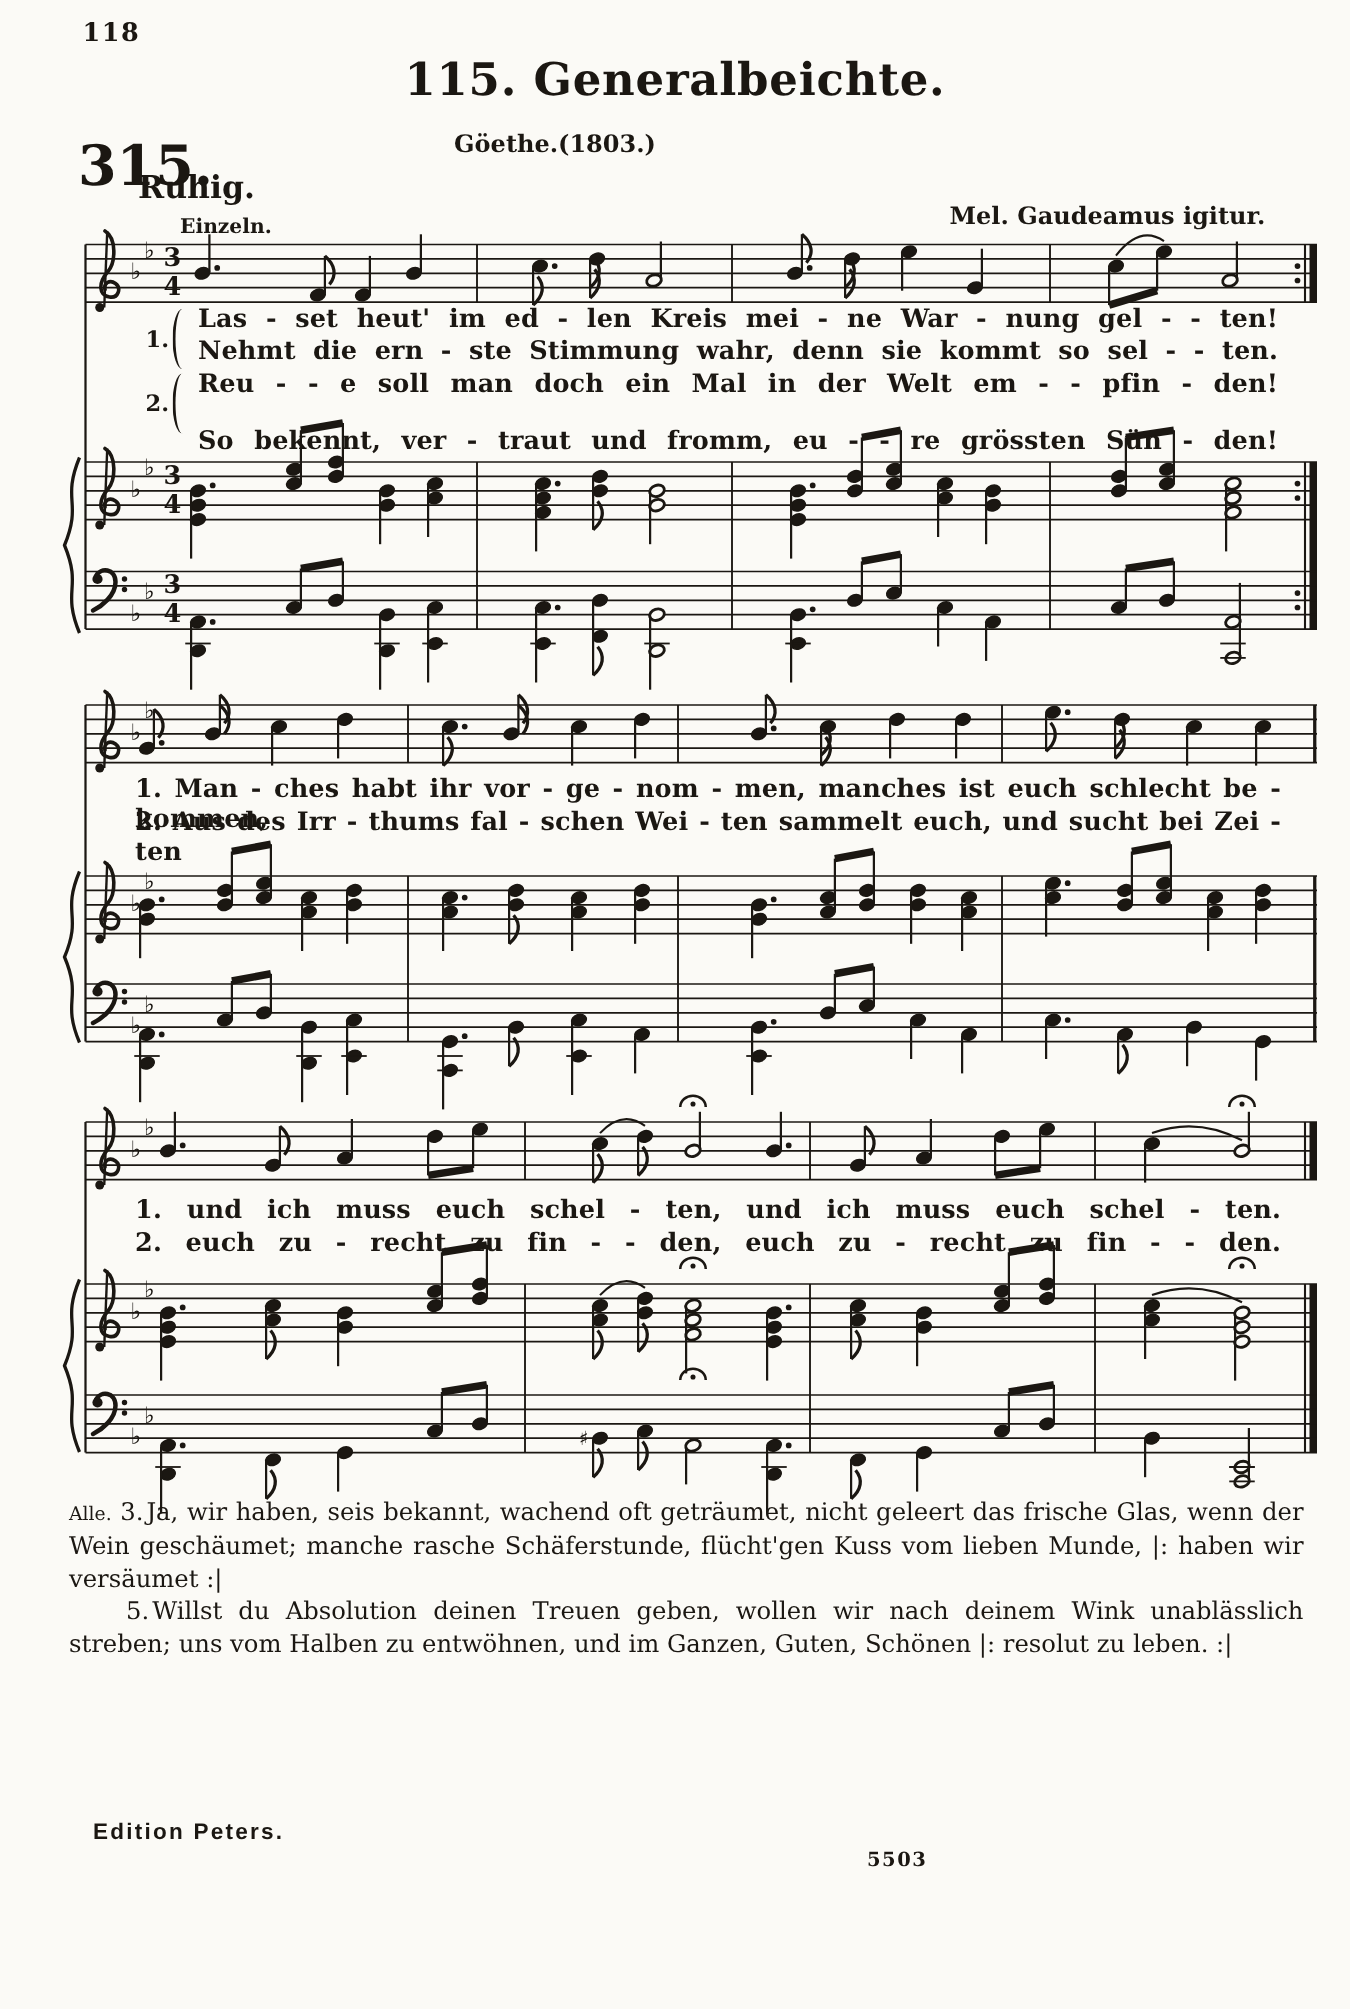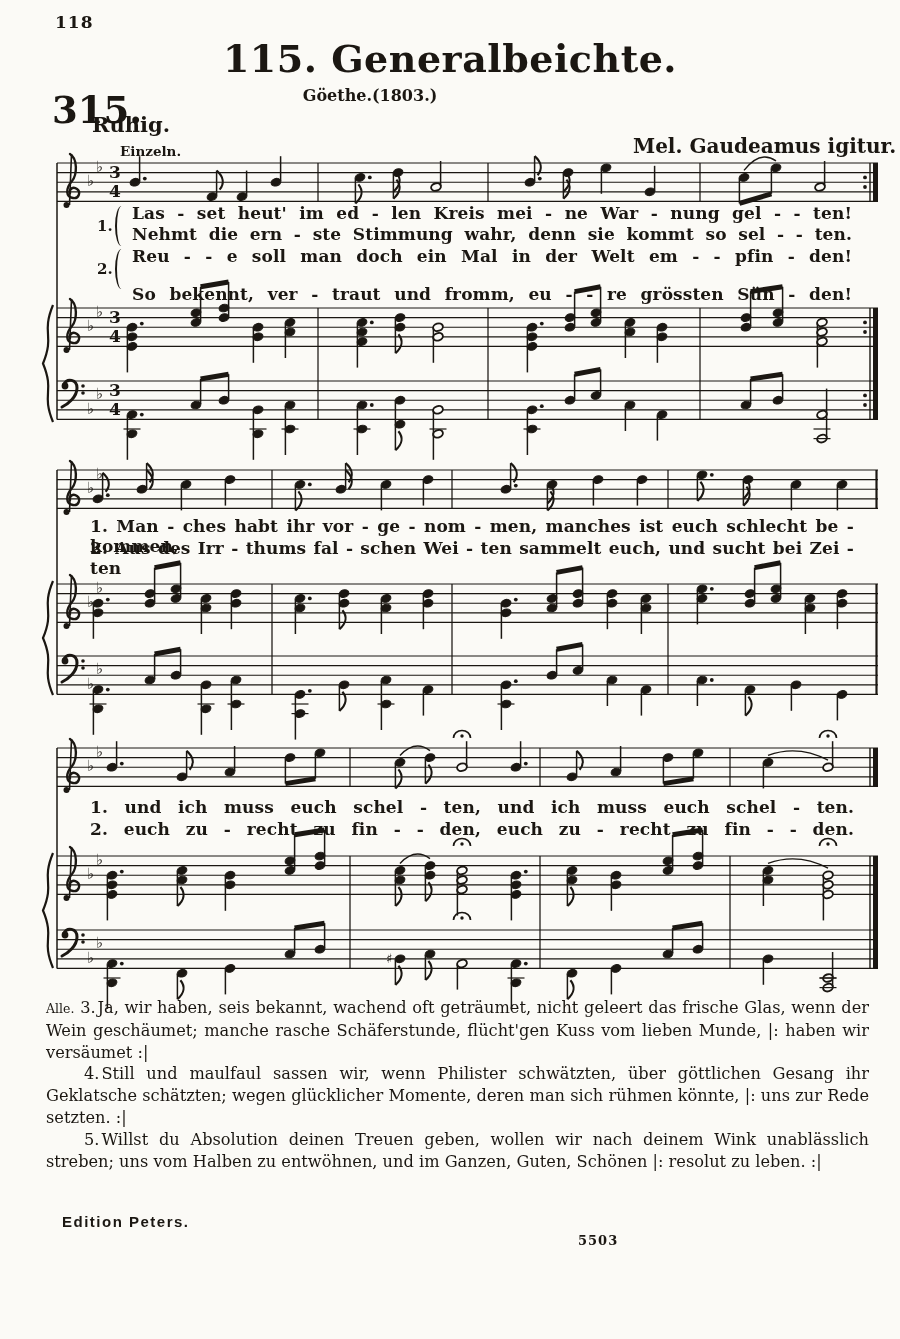--- a/index.html
+++ b/index.html
@@ -4,26 +4,26 @@
 <style>
   html,body{margin:0;padding:0;}
   body{
     width:900px;height:1339px;position:relative;overflow:hidden;
     background:#fbfaf6;color:#1b1712;
     font-family:"DejaVu Serif", serif;
   }
   .abs{position:absolute;}
   #music{position:absolute;left:0;top:0;pointer-events:none;}
   .pagenum{left:55px;top:12px;font-size:17px;font-weight:700;letter-spacing:1px;}
-  .title{left:0;top:36px;width:900px;text-align:center;font-size:38px;font-weight:700;letter-spacing:0.5px;}
+  .title{left:0;top:36px;width:900px;text-align:center;font-size:30px;font-weight:700;letter-spacing:0.5px;}
   .hymnnum{left:52px;top:88px;font-size:37px;font-weight:700;}
   .author{left:0;top:86px;width:740px;text-align:center;font-size:16px;font-weight:700;}
   .tempo{left:92px;top:112px;font-size:21px;font-weight:700;}
   .einzeln{left:120px;top:143px;font-size:13.5px;font-weight:700;}
-  .mel{left:633px;top:134px;font-size:20px;font-weight:700;}
+  .mel{left:633px;top:134px;font-size:16px;font-weight:700;}
   .lyric{
     font-weight:700;font-size:17px;line-height:20px;letter-spacing:0.1px;
     text-align:justify;text-align-last:justify;
   }
   .l-s1{left:132px;width:720px;}
   .l-s23{left:90px;width:764px;}
   .vlabel{font-size:15px;font-weight:700;}
   .group-paren{width:9px;height:40px;border-left:2.2px solid #1b1712;
     border-radius:60% 0 0 60% / 50% 0 0 50%;}
   .verses{left:46px;top:997px;width:823px;}
@@ -697,18 +697,17 @@
 <div class="abs lyric l-s1" style="top:284px;">So bekennt, ver - traut und fromm, eu - - re grössten Sün - den!</div>
 
 <div class="abs lyric l-s23" style="top:516px;">1. Man - ches habt ihr vor - ge - nom - men, manches ist euch schlecht be - kommen,</div>
 <div class="abs lyric l-s23" style="top:538px;">2. Aus des Irr - thums fal - schen Wei - ten sammelt euch, und sucht bei Zei - ten</div>
 
 <div class="abs lyric l-s23" style="top:797px;">1. und ich muss euch schel - ten, und ich muss euch schel - ten.</div>
 <div class="abs lyric l-s23" style="top:819px;">2. euch zu - recht zu fin - - den, euch zu - recht zu fin - - den.</div>
 
 <div class="abs verses">
   <p class="verse"><span class="alle">Alle.</span> <span class="vnum">3.</span><span>Ja, wir haben, seis bekannt, wachend oft geträumet, nicht geleert das frische Glas, wenn der Wein geschäumet; manche rasche Schäferstunde, flücht'gen Kuss vom lieben Munde, |: haben wir versäumet :|</span></p>
-  <p class="verse indent"><span class="vnum">4.</span><span>Still und maulfaul sassen wir, wenn Philister schwätzten, über göttlichen Gesang ihr Geklatsche schätzten; wegen glücklicher Momente, deren man sich rühmen könnte, |: uns zur Rede setzten. :|</span></p>
   <p class="verse indent"><span class="vnum">5.</span><span>Willst du Absolution deinen Treuen geben, wollen wir nach deinem Wink unablässlich streben; uns vom Halben zu entwöhnen, und im Ganzen, Guten, Schönen |: resolut zu leben. :|</span></p>
 </div>
 
 <div class="abs publisher">Edition Peters.</div>
 <div class="abs plate">5503</div>
 
 </body></html>

